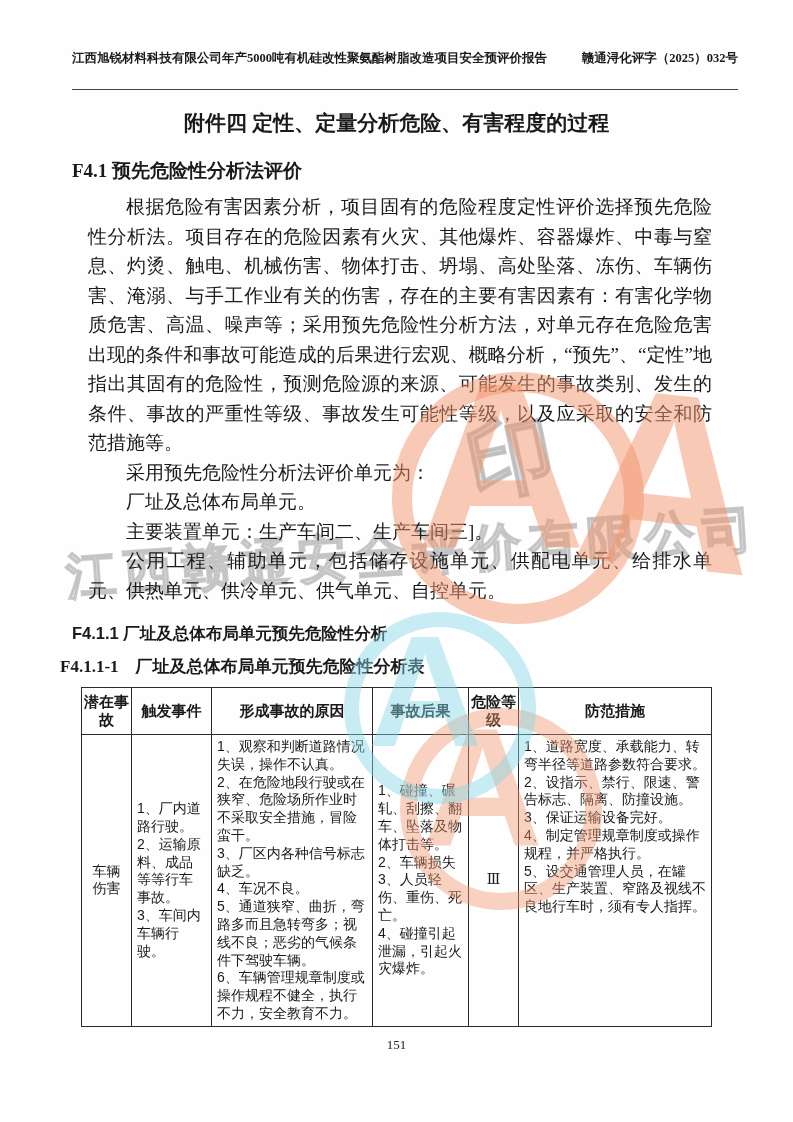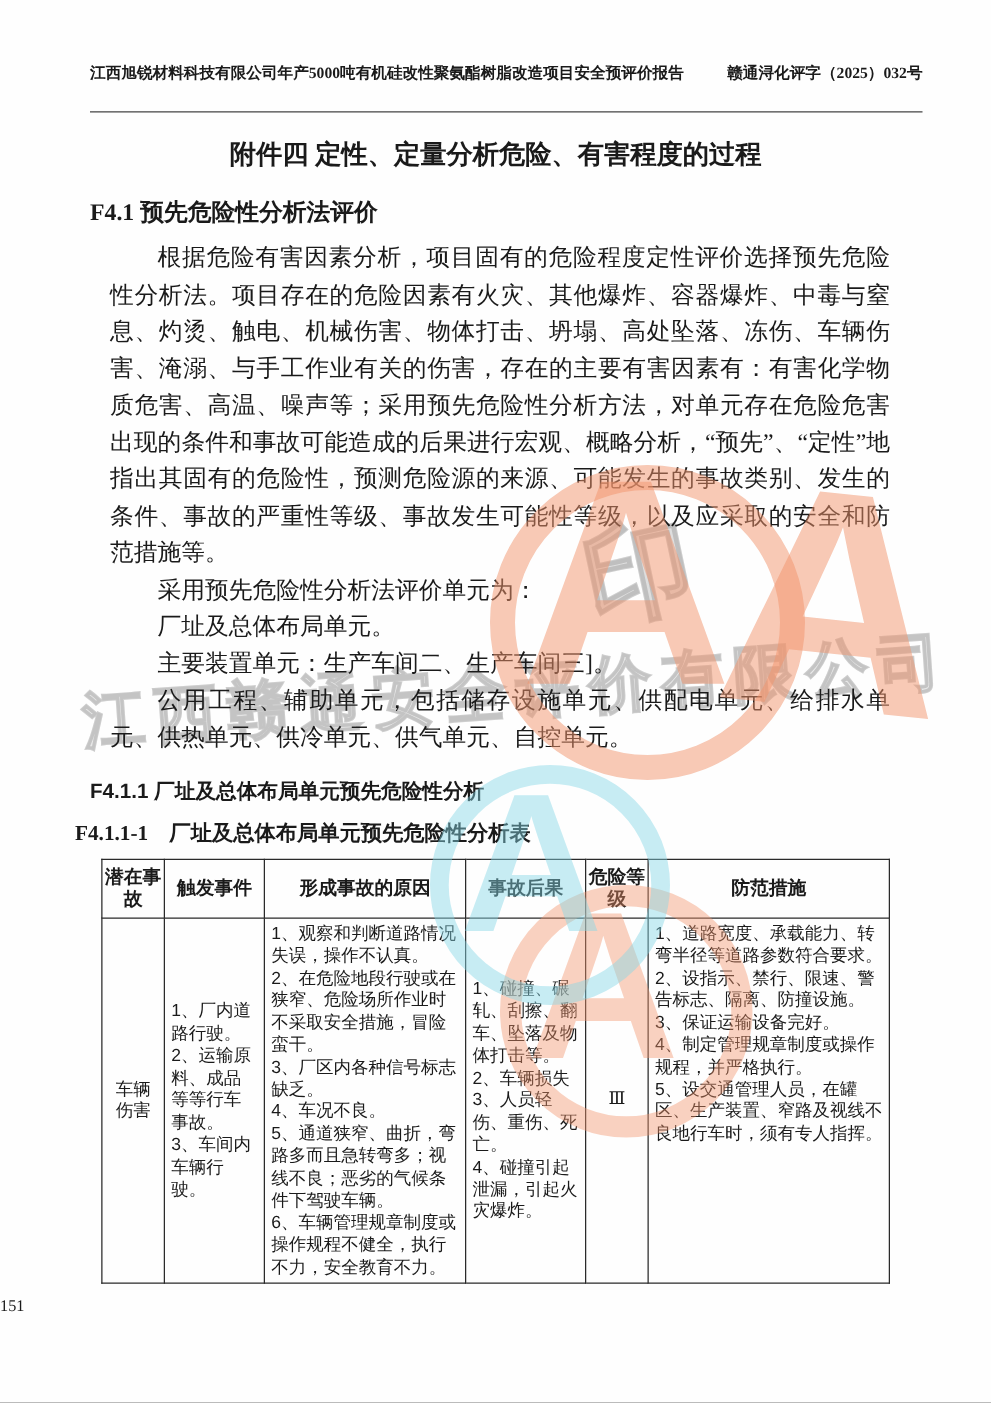--- a/index.html
+++ b/index.html
@@ -65,21 +65,21 @@
   }
   table.phatbl th{
     font-size:15px;font-weight:bold;text-align:center;vertical-align:middle;
     padding:4px 2px;height:38px;
   }
   td.c-center{text-align:center;vertical-align:middle;}
   td.c-midleft{text-align:left;vertical-align:middle;}
   td.c-topleft{text-align:left;vertical-align:top;}
   td.risk{font-family:"Liberation Serif","DejaVu Serif",serif;font-size:16px;}
   .page-num{
-    margin-top:10px;text-align:left;
+    margin-top:10px;text-align:center;
     font-size:13px;line-height:16px;
   }
   
   .wm{position:absolute;pointer-events:none;}
   .wm-under{z-index:1;}
   .wm-over{z-index:3;}
   .wm-company{
     left:66px;top:544px;width:700px;
     font-size:50px;font-weight:bold;letter-spacing:8px;
     font-family:"Liberation Sans","DejaVu Sans",sans-serif;

